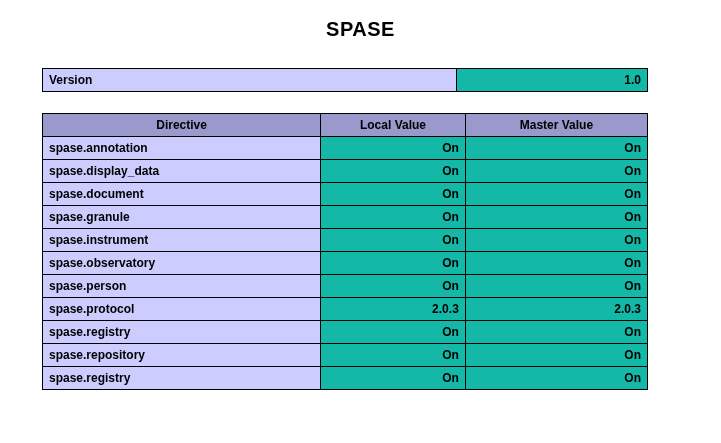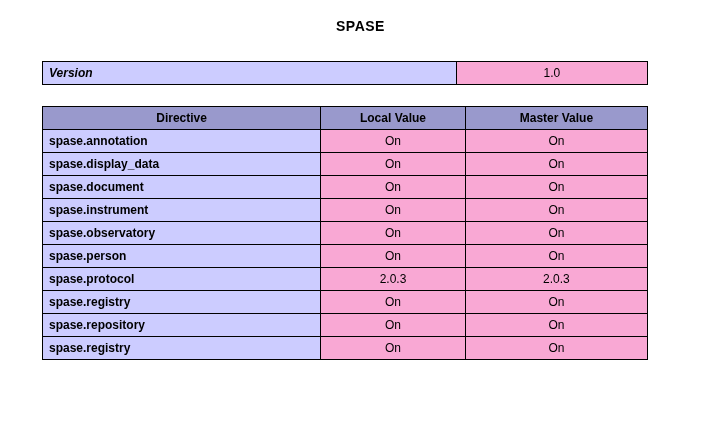--- a/index.html
+++ b/index.html
@@ -15,21 +15,21 @@
     color: #000000;
     overflow: hidden;
   }
   .page {
     width: 721px;
     height: 443px;
     position: relative;
   }
   .title {
     text-align: center;
-    font-size: 14px;
+    font-size: 20px;
     font-weight: bold;
     letter-spacing: 0.5px;
     margin: 0;
     padding-top: 18px;
     padding-bottom: 0;
   }
   table {
     border-collapse: collapse;
     border-spacing: 0;
     width: 606px;
@@ -53,28 +53,28 @@
     background: #9999cc;
     text-align: center;
     font-weight: bold;
   }
   td.key {
     background: #ccccff;
     font-weight: bold;
     text-align: left;
   }
   td.val {
-    background: #f9a8d4;
-    text-align: center;
-    font-weight: normal;
+    background: #14b8a6;
+    text-align: right;
+    font-weight: bold;
   }
   .col-directive { width: 278px; text-align: center; }
   .col-local { width: 140px; }
   .col-master { width: 180px; }
-  .version-key { width: 418px; font-style: italic; }
+  .version-key { width: 418px; }
   .version-val { width: 186px; }
 </style>
 </head>
 <body>
 
 <div class="page">
 
   <h1 class="title">SPASE</h1>
 
   <table class="version-table">
@@ -100,20 +100,25 @@
         <td class="val">On</td>
         <td class="val">On</td>
       </tr>
       <tr>
         <td class="key">spase.display_data</td>
         <td class="val">On</td>
         <td class="val">On</td>
       </tr>
       <tr>
         <td class="key">spase.document</td>
+        <td class="val">On</td>
+        <td class="val">On</td>
+      </tr>
+      <tr>
+        <td class="key">spase.granule</td>
         <td class="val">On</td>
         <td class="val">On</td>
       </tr>
       <tr>
         <td class="key">spase.instrument</td>
         <td class="val">On</td>
         <td class="val">On</td>
       </tr>
       <tr>
         <td class="key">spase.observatory</td>

